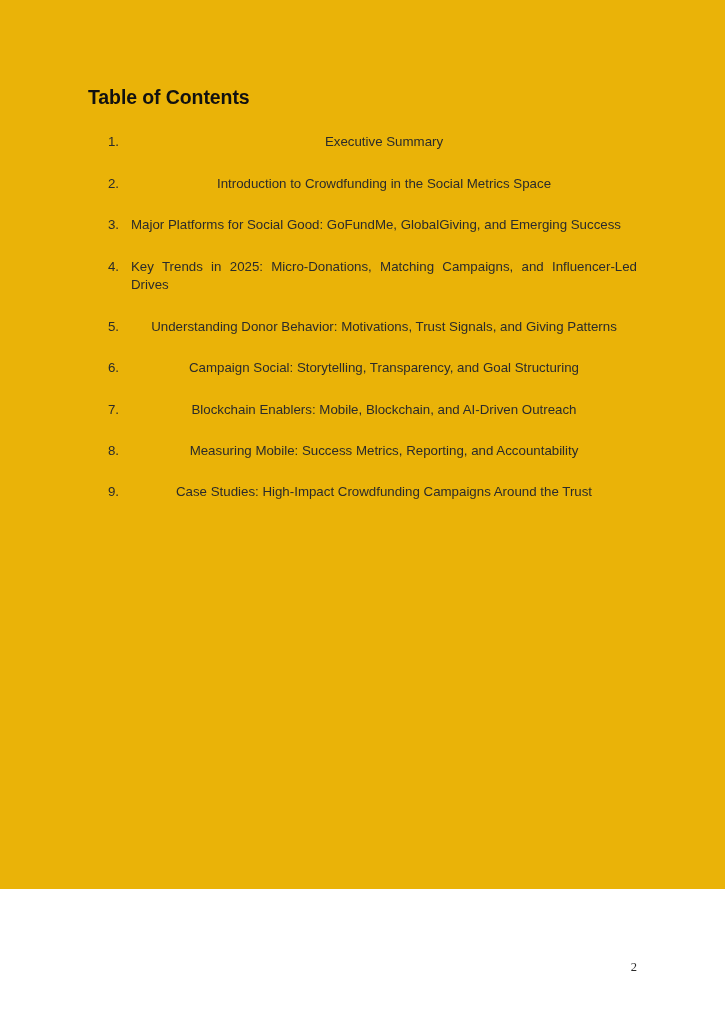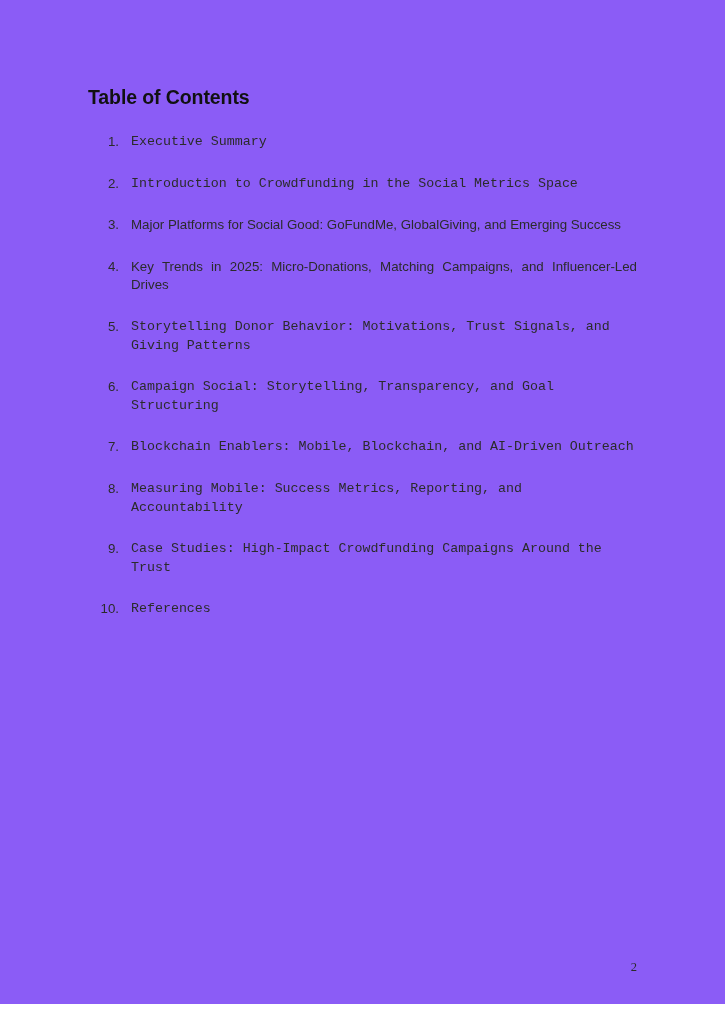--- a/index.html
+++ b/index.html
@@ -14,22 +14,22 @@
     font-family: "Liberation Sans", sans-serif;
     color: #2b2b2b;
     overflow: hidden;
   }
 
   .page {
     position: absolute;
     left: 0;
     top: 0;
     width: 725px;
-    height: 1004px;
-    background: #8b5cf6;
+    height: 889px;
+    background: #eab308;
   }
 
   .content {
     position: absolute;
     left: 88px;
     top: 86px;
     width: 549px;
   }
 
   .page-title {
@@ -72,22 +72,21 @@
     line-height: 1.42;
     color: #2b2b2b;
   }
 
   .toc-text {
     display: block;
   }
 
   
   .toc-item.single .toc-text {
-    text-align: left;
-    font-family: Liberation Mono, monospace;
+    text-align: center;
   }
 
   .page-number {
     position: absolute;
     left: 0;
     top: 960px;
     width: 637px;
     text-align: right;
     font-size: 12.5px;
     color: #2b2b2b;
@@ -115,41 +114,37 @@
       <li class="toc-item">
         <span class="toc-marker">3.</span>
         <span class="toc-text">Major Platforms for Social Good: GoFundMe, GlobalGiving, and Emerging Success</span>
       </li>
       <li class="toc-item">
         <span class="toc-marker">4.</span>
         <span class="toc-text">Key Trends in 2025: Micro-Donations, Matching Campaigns, and Influencer-Led Drives</span>
       </li>
       <li class="toc-item single">
         <span class="toc-marker">5.</span>
-        <span class="toc-text">Storytelling Donor Behavior: Motivations, Trust Signals, and Giving Patterns</span>
+        <span class="toc-text">Understanding Donor Behavior: Motivations, Trust Signals, and Giving Patterns</span>
       </li>
       <li class="toc-item single">
         <span class="toc-marker">6.</span>
         <span class="toc-text">Campaign Social: Storytelling, Transparency, and Goal Structuring</span>
       </li>
       <li class="toc-item single">
         <span class="toc-marker">7.</span>
         <span class="toc-text">Blockchain Enablers: Mobile, Blockchain, and AI-Driven Outreach</span>
       </li>
       <li class="toc-item single">
         <span class="toc-marker">8.</span>
         <span class="toc-text">Measuring Mobile: Success Metrics, Reporting, and Accountability</span>
       </li>
       <li class="toc-item single">
         <span class="toc-marker">9.</span>
         <span class="toc-text">Case Studies: High-Impact Crowdfunding Campaigns Around the Trust</span>
       </li>
-      <li class="toc-item single">
-        <span class="toc-marker">10.</span>
-        <span class="toc-text">References</span>
-      </li>
     </ol>
 
   </div>
 
   <div class="page-number">2</div>
 
 </div>
 
 </body></html>

